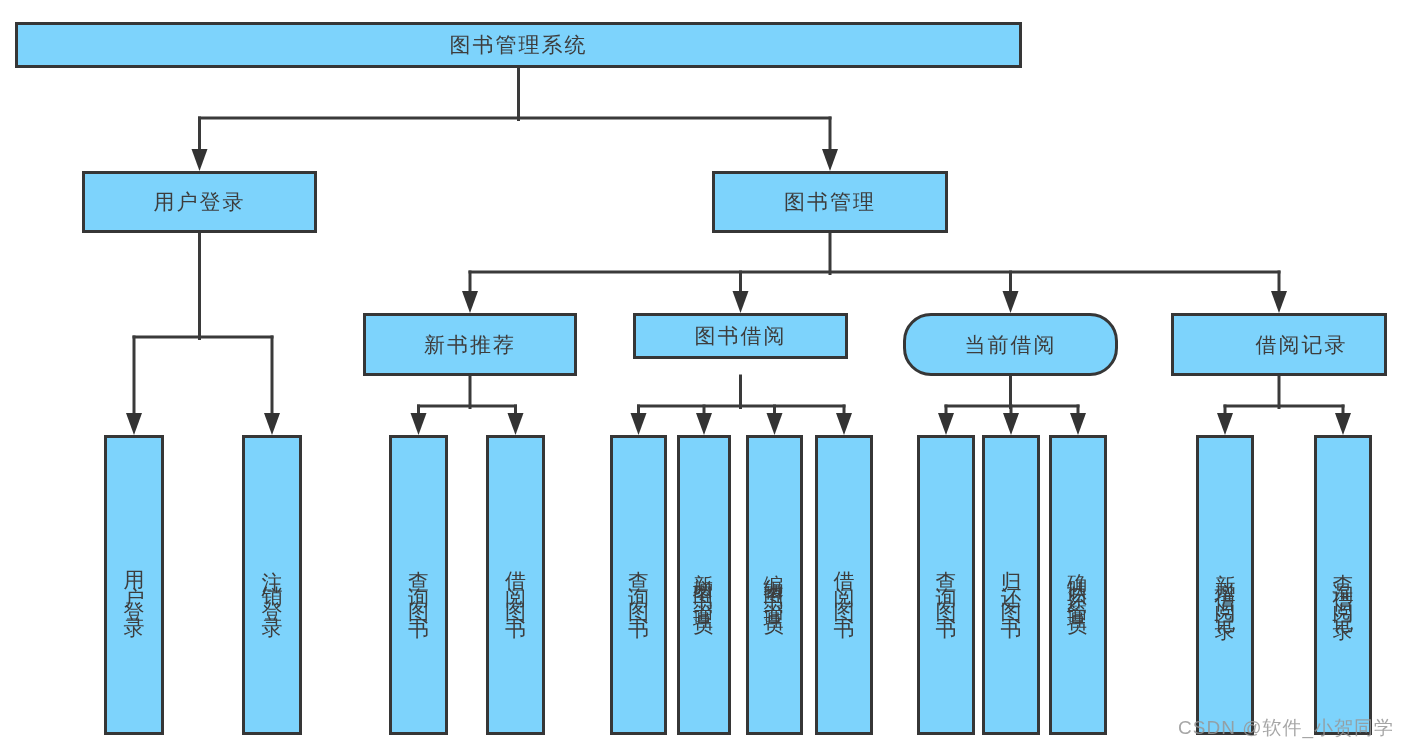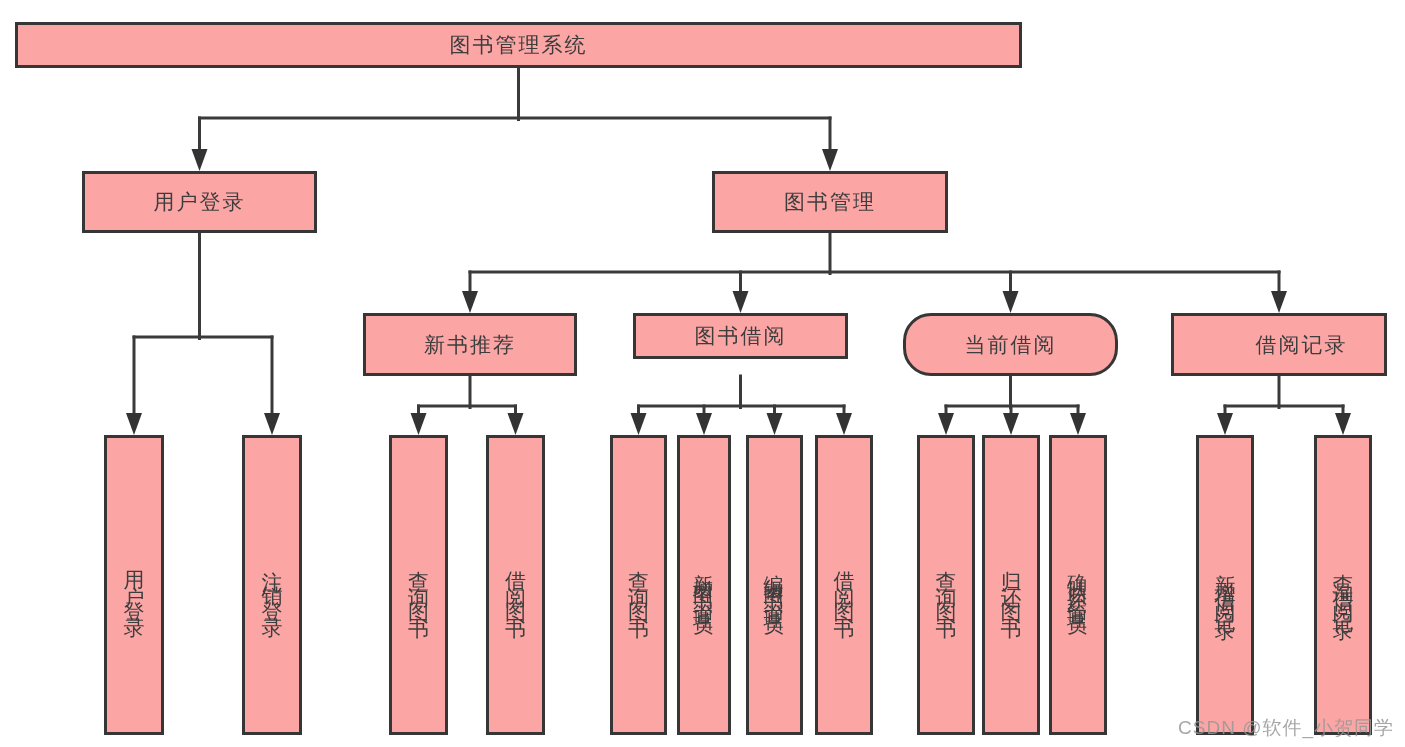--- a/index.html
+++ b/index.html
@@ -4,21 +4,21 @@
 <style>
   html,body{margin:0;padding:0;background:#fff;}
   .canvas{
     position:relative;width:1405px;height:747px;background:#ffffff;
     font-family:"Liberation Sans",sans-serif;color:#3d3d3d;overflow:hidden;
   }
   .wires{position:absolute;left:0;top:0;width:1405px;height:747px;}
   .wires line{stroke:#3a3a3a;stroke-width:3;stroke-linecap:square;}
   .wires polygon{fill:#333333;}
   .node{
-    position:absolute;box-sizing:border-box;background:#fca5a5;
+    position:absolute;box-sizing:border-box;background:#7dd3fc;
     border:3px solid #363636;display:flex;align-items:center;justify-content:center;
     font-size:21px;letter-spacing:2px;white-space:nowrap;
   }
   .leaf{border-width:3px;}
   .vtext{
     writing-mode:vertical-rl;text-orientation:mixed;
     white-space:nowrap;
   }
   .vt-4{letter-spacing:0.75em;}
   .vt-6{letter-spacing:0.45em;}

